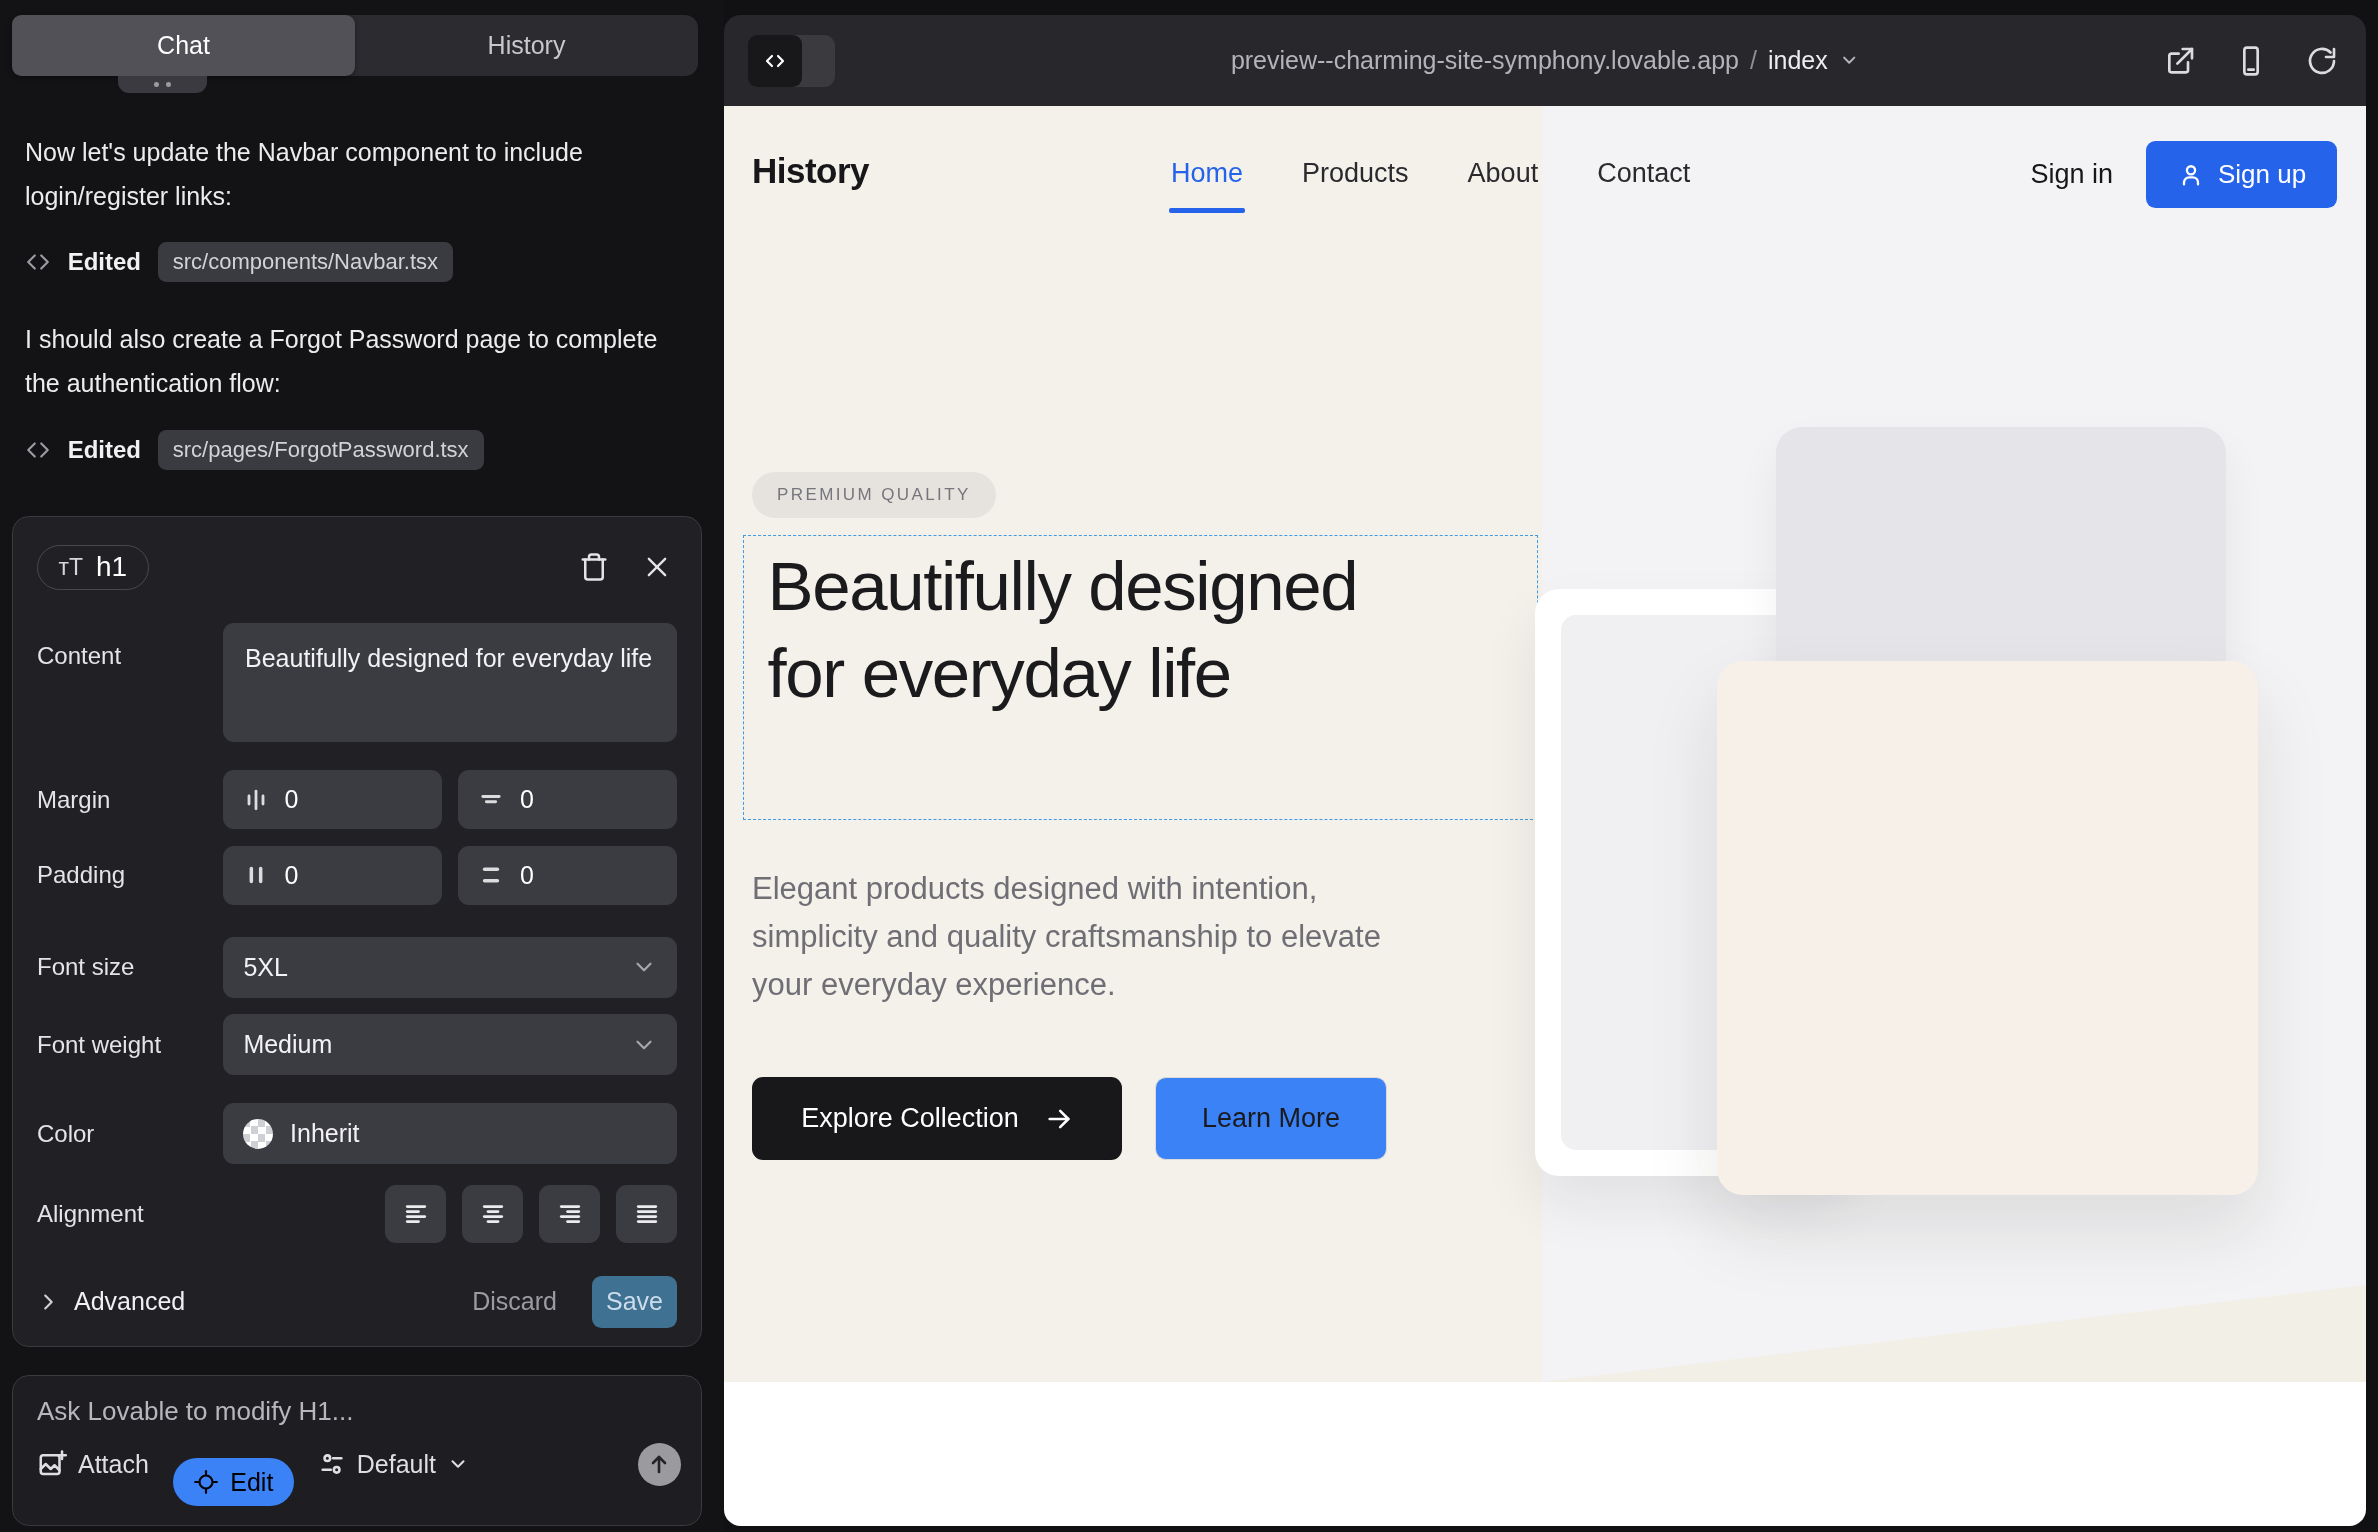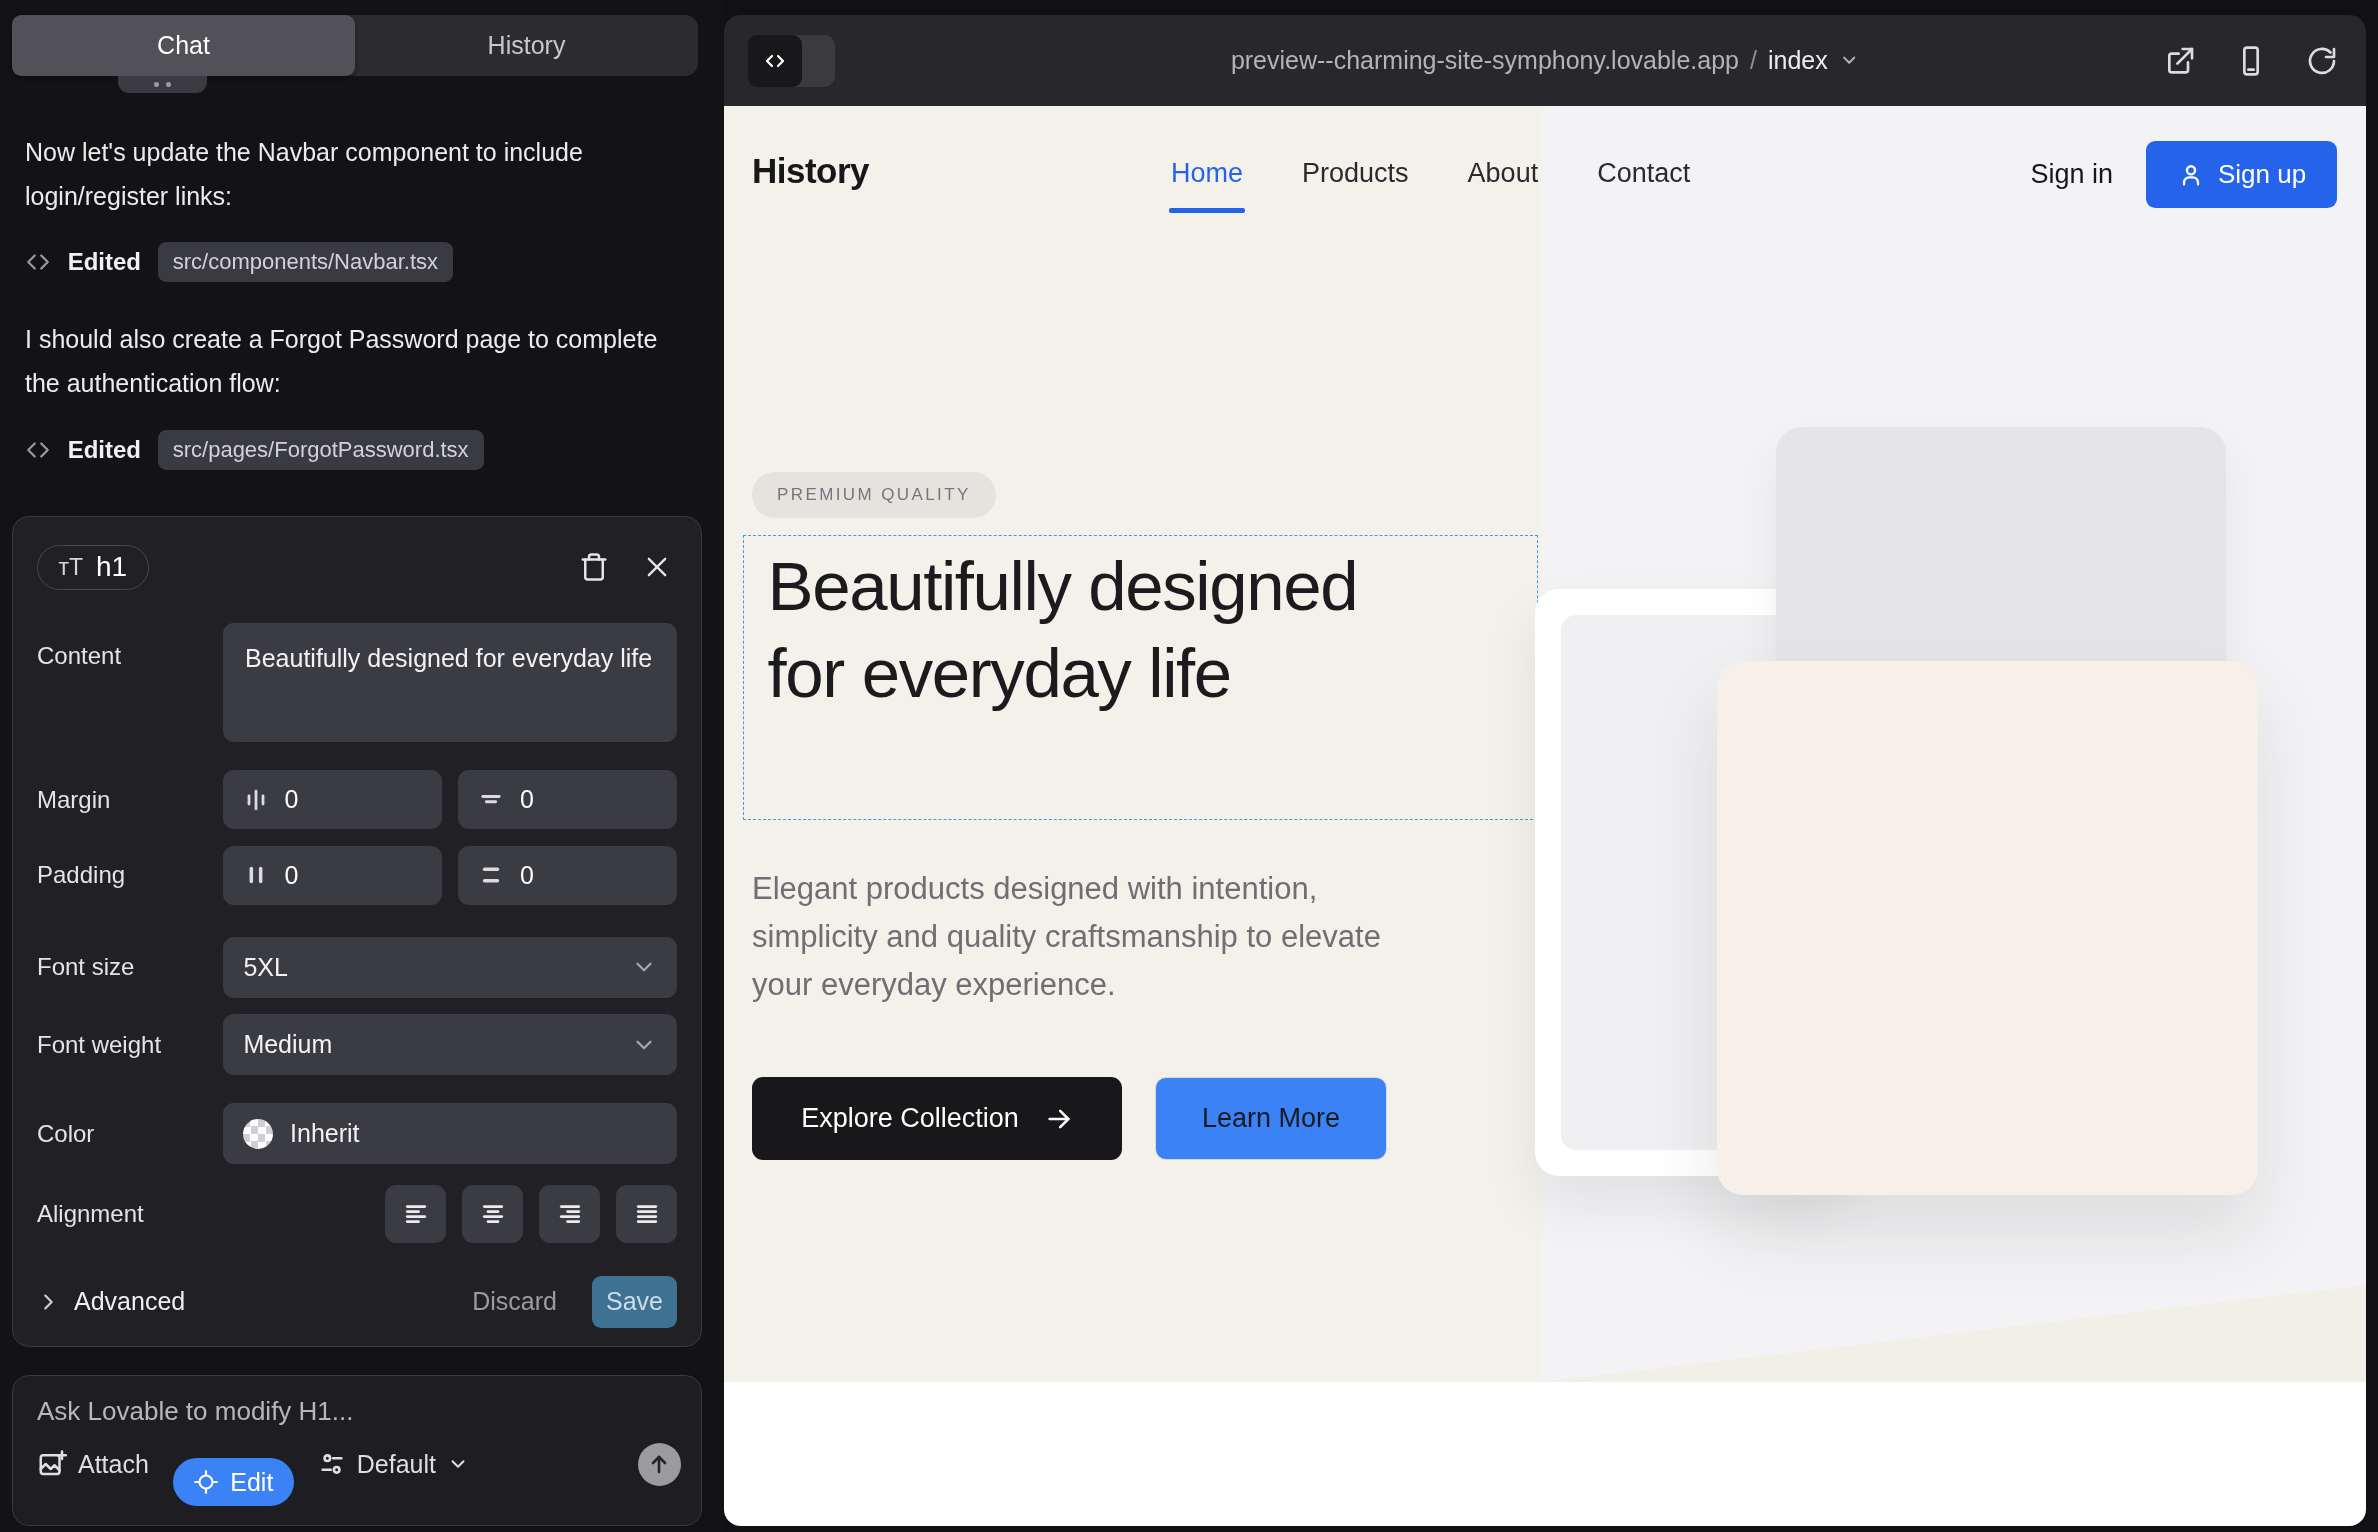--- a/index.html
+++ b/index.html
@@ -49,21 +49,21 @@
   .adv .chev { color:#cfcfd4; }
   .discard { margin-left:auto; color:#9b9ba1; font-size:25px; margin-right:35px; }
   .save-btn { width:85px; height:52px; background:#3f7193; border-radius:9.3px; color:#cddceb; font-size:25px; display:flex; align-items:center; justify-content:center; }
 
   
   #composer { position:absolute; left:12px; top:1375px; width:690px; height:151px; background:#1e1e22; border:1.9px solid #3a3a3f; border-radius:16.7px; padding:20.4px 24px; }
   #composer input { width:557px; background:transparent; border:none; outline:none; font-size:26px; color:#e8e8ea; font-family:inherit; }
   #composer input::placeholder { color:#b6b6bc; }
   .comp-row { position:absolute; left:24px; right:20.4px; bottom:18.6px; display:flex; align-items:center; gap:24px; }
   .comp-item { display:flex; align-items:center; gap:11px; color:#dfdfe3; font-size:25px; }
-  .edit-pill { display:flex; align-items:center; gap:11px; background:#3b82f6; color:#ffffff; border-radius:927px; padding:0 20.4px; height:48px; font-size:25px;margin-top:36px; }
+  .edit-pill { display:flex; align-items:center; gap:11px; background:#3b82f6; color:#000000; border-radius:927px; padding:0 20.4px; height:48px; font-size:25px;margin-top:36px; }
   .send-btn { margin-left:auto; width:43px; height:43px; border-radius:50%; background:#9a9a9f; display:flex; align-items:center; justify-content:center; color:#242428; }
 
   
   #browser { position:absolute; left:724px; top:15px; width:1642px; height:1511px; background:#28282c; border-radius:16.7px; overflow:hidden;padding-left:30px; }
   #topbar { position:absolute; left:0; top:0; width:100%; height:91px; display:flex; align-items:center; }
   .code-toggle { position:absolute; left:24px; top:19.5px; width:87px; height:52px; background:#3a3a3f; border-radius:11px; }
   .code-toggle .seg { position:absolute; left:0; top:0; width:54px; height:52px; background:#18181a; border-radius:9.3px; display:flex; align-items:center; justify-content:center; color:#ffffff; }
   .urlbox { margin:0 auto; display:flex; align-items:center; gap:11px; font-size:25px; }
   .url-domain { color:#b3b3b9; }
   .url-sep { color:#8e8e94; }

